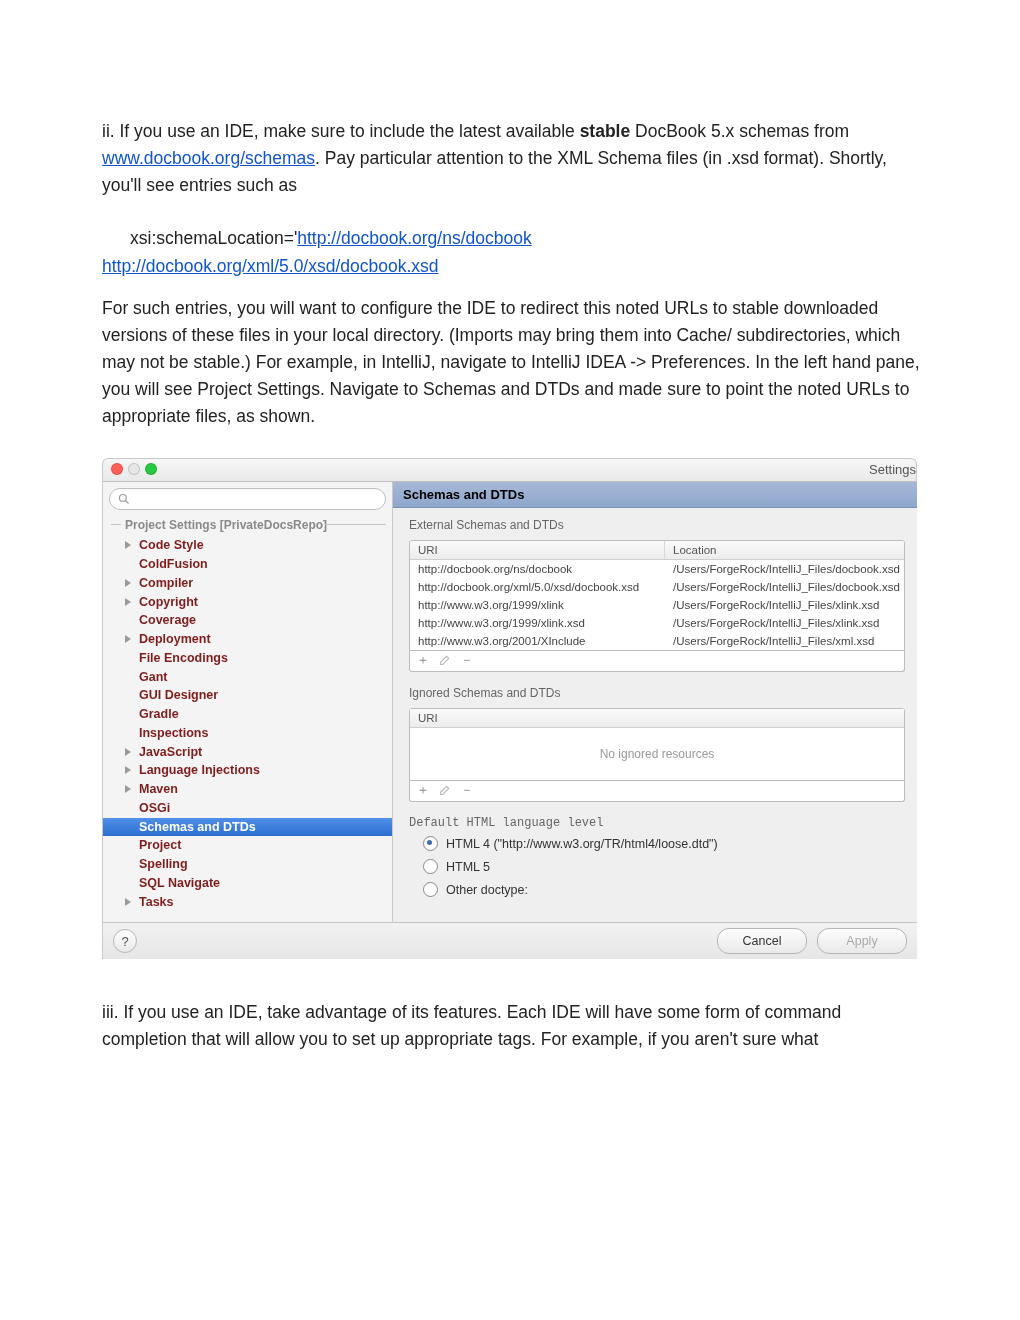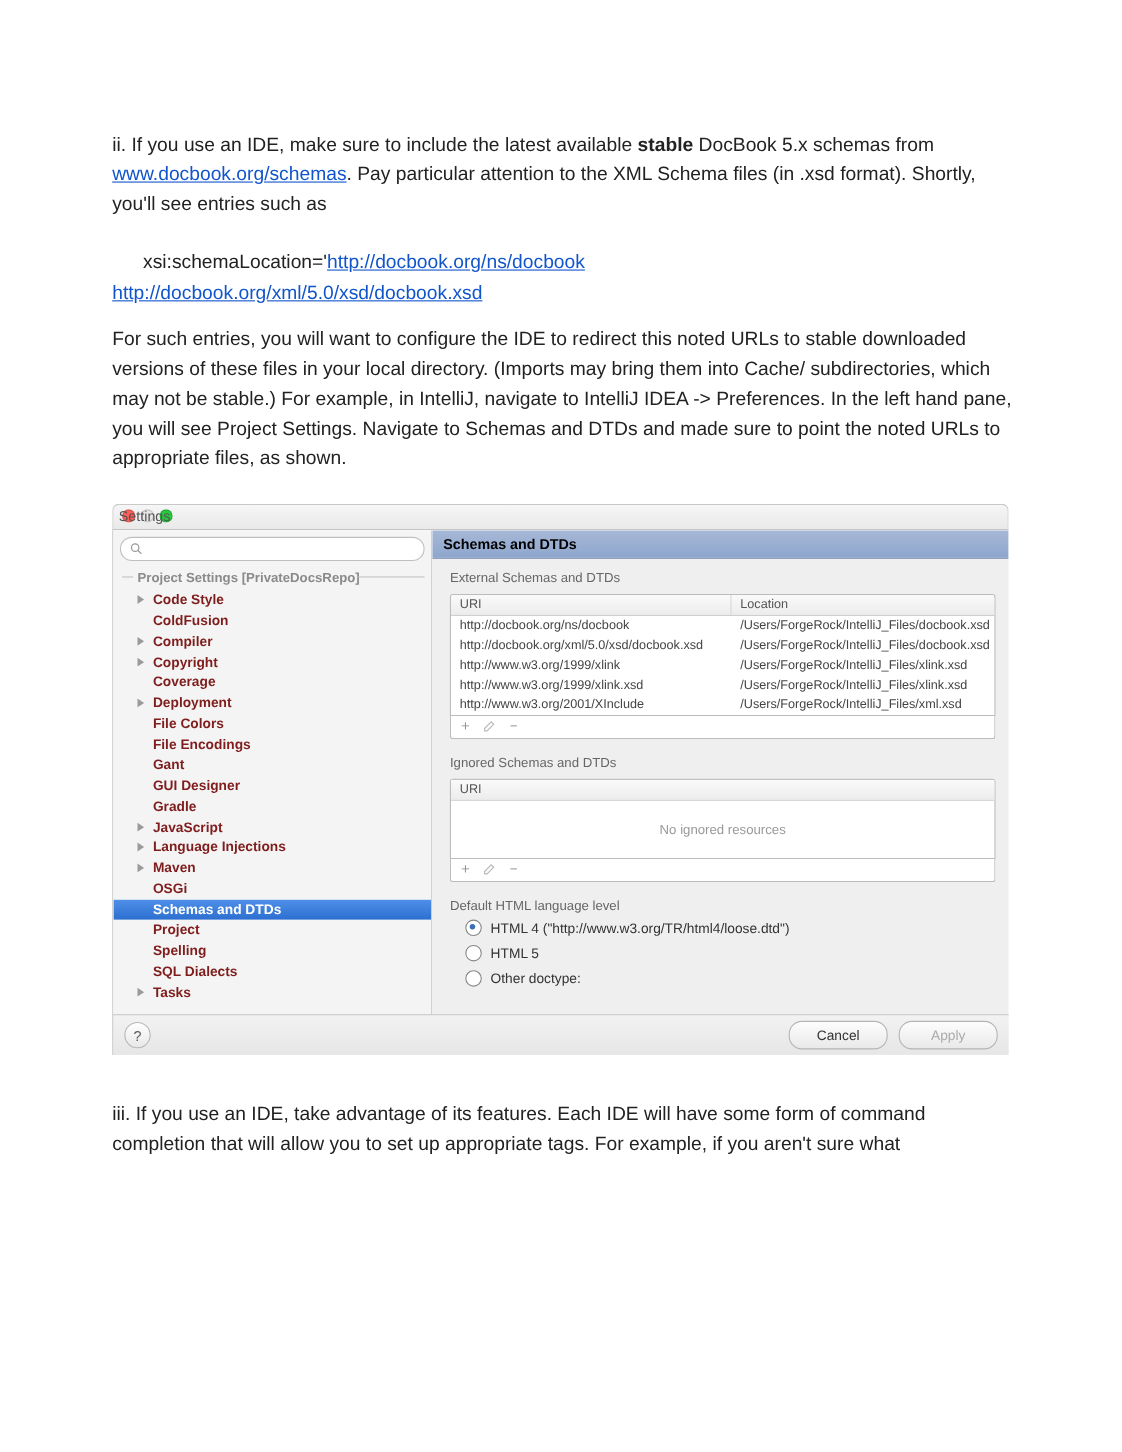--- a/index.html
+++ b/index.html
@@ -58,21 +58,21 @@
     border-radius: 50%;
     border: 1px solid rgba(0,0,0,0.15);
     box-sizing: border-box;
   }
   .mac-close { background: #ff5f57; }
   .mac-min { background: #e6e6e6; }
   .mac-max { background: #28c940; }
   .mac-title-text {
     position: absolute;
     left: 5px; right: 0;
-    text-align: left;
+    text-align: right;
     top: 3px;
   }
 
   .shot-body {
     display: flex;
     border-left: 1px solid #c9c9c9;
     border-right: none;
     height: 440px;
     font-family: "Lucida Grande", "Helvetica Neue", sans-serif;
     box-sizing: border-box;
@@ -355,33 +355,33 @@
         </div>
         <div class="tree">
           <div class="tree-group">Project Settings [PrivateDocsRepo]</div>
           <div id="tree-items">
               <div class="tree-item expandable">Code Style</div>
               <div class="tree-item">ColdFusion</div>
               <div class="tree-item expandable">Compiler</div>
               <div class="tree-item expandable">Copyright</div>
               <div class="tree-item">Coverage</div>
               <div class="tree-item expandable">Deployment</div>
-              <div class="tree-item">File Colors</div>
               <div class="tree-item">File Encodings</div>
               <div class="tree-item">Gant</div>
               <div class="tree-item">GUI Designer</div>
               <div class="tree-item">Gradle</div>
+              <div class="tree-item">Inspections</div>
               <div class="tree-item expandable">JavaScript</div>
               <div class="tree-item expandable">Language Injections</div>
               <div class="tree-item expandable">Maven</div>
               <div class="tree-item">OSGi</div>
               <div class="tree-item selected">Schemas and DTDs</div>
               <div class="tree-item">Project</div>
               <div class="tree-item">Spelling</div>
-              <div class="tree-item">SQL Dialects</div>
+              <div class="tree-item">SQL Navigate</div>
               <div class="tree-item expandable">Tasks</div>
             </div>
         </div>
       </div>
 
       <div class="right-pane">
         <div class="panel-header">Schemas and DTDs</div>
         <div class="panel-content">
 
           <div class="fieldset">
@@ -444,21 +444,21 @@
               <span class="btn">
                 <svg width="12" height="12" viewBox="0 0 16 16">
                     <path d="M2 11 L10 3 L13 6 L5 14 L2 14 Z" fill="none" stroke="#bbb" stroke-width="1.5"></path>
                   </svg>
               </span>
               <span class="btn">－</span>
             </div>
           </div>
 
           <div class="fieldset" style="margin-bottom:0;">
-            <div style="position:relative; height:16px;">
+            <div style="position:relative; height:16px;font-family:Liberation Mono, monospace;">
               <div class="legend-line"></div>
               <span class="legend" style="position:relative; z-index:1;">Default HTML language level</span>
             </div>
             <div class="radio-row">
               <span class="radio checked"></span>
               <span>HTML 4 ("http://www.w3.org/TR/html4/loose.dtd")</span>
             </div>
             <div class="radio-row">
               <span class="radio"></span>
               <span>HTML 5</span>

